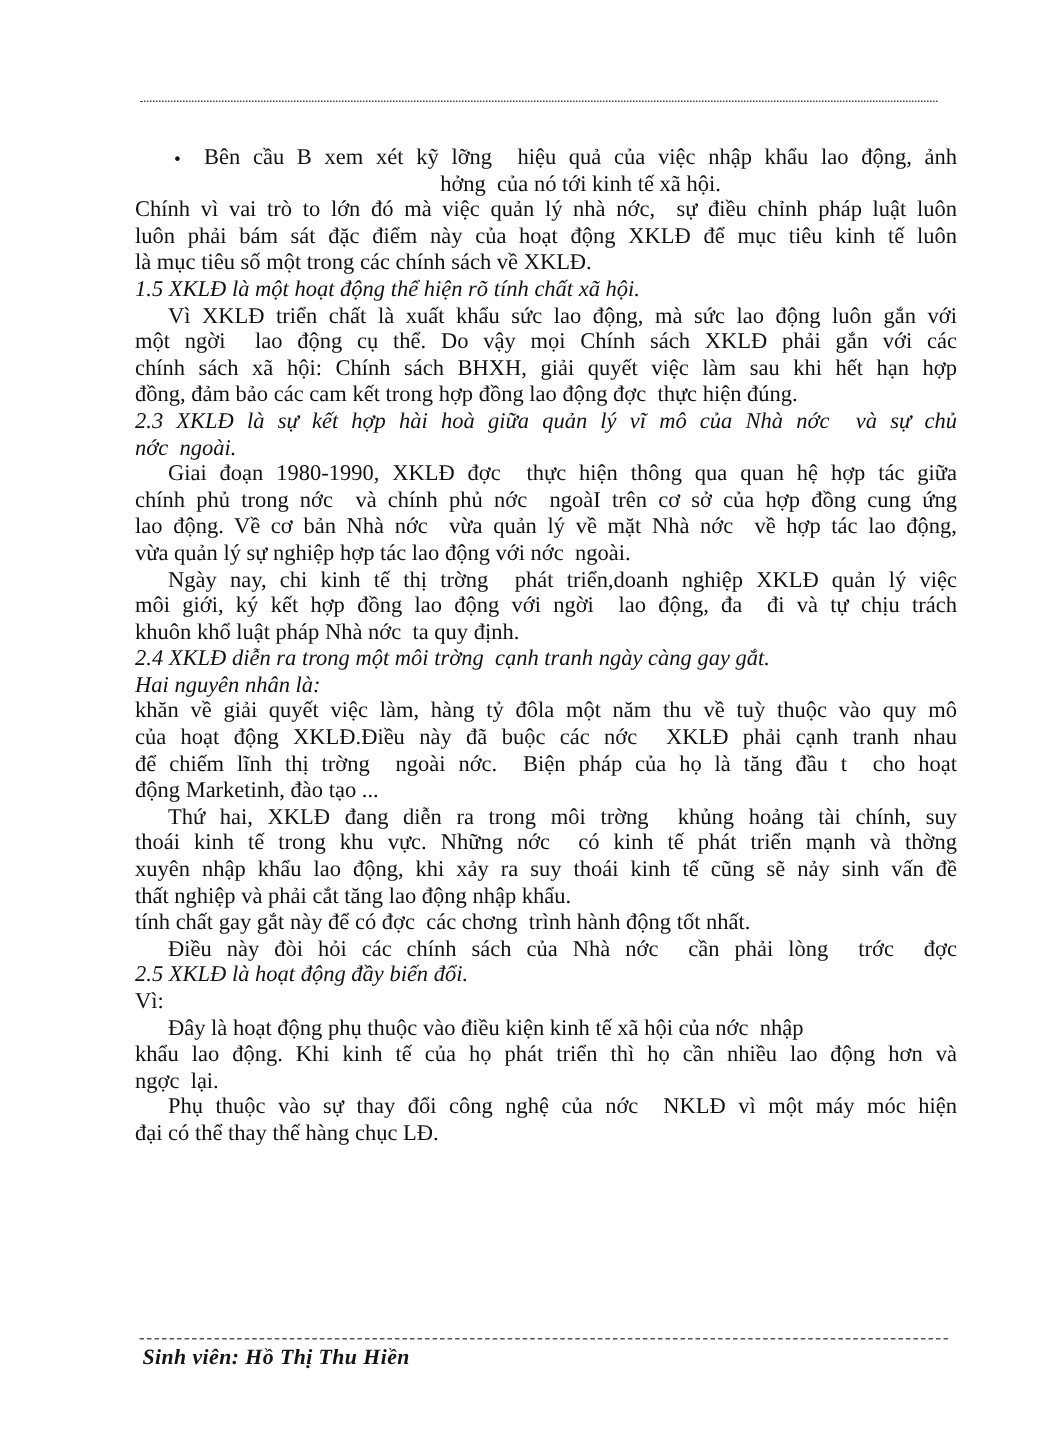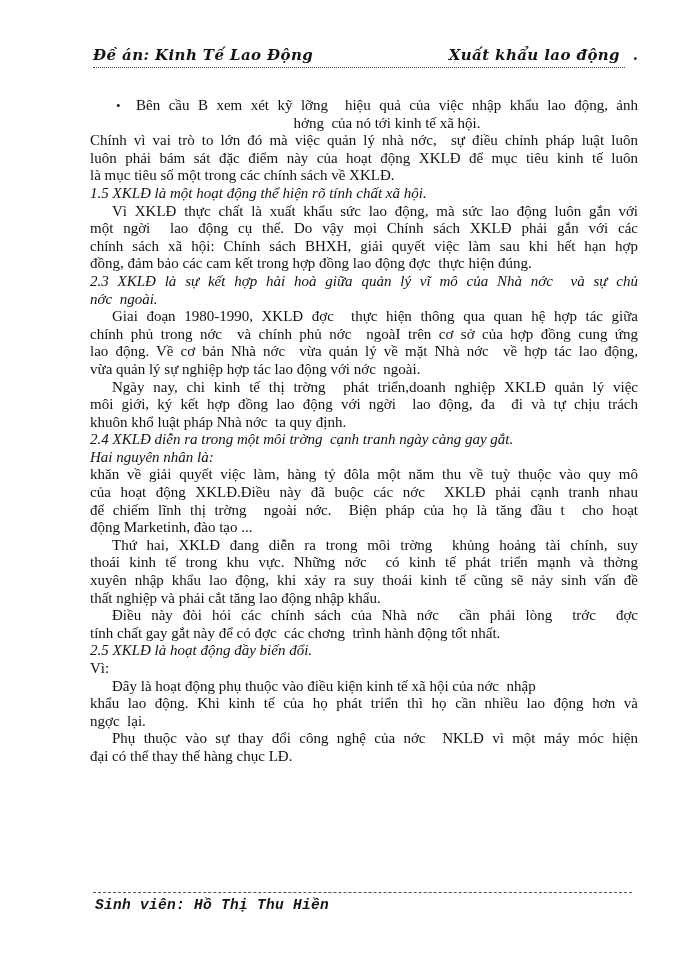--- a/index.html
+++ b/index.html
@@ -14,54 +14,49 @@
     font-style:italic;font-weight:bold;font-size:15px;color:#141414;}
   .hdr-left{position:absolute;left:0;top:0;letter-spacing:.4px;}
   .hdr-right{position:absolute;right:18px;top:0;letter-spacing:.4px;}
   .hdr-dot{position:absolute;right:0;top:0;font-weight:bold;}
   .hdr-rule{position:absolute;left:93px;top:67px;width:532px;height:0;
     border-bottom:1px dotted #444;}
   
   .ftr-rule{position:absolute;left:93px;top:892px;width:539px;height:0;
     border-bottom:1px dashed #555;}
   .ftr{position:absolute;left:95px;top:897px;
-    font-family:Liberation Mono, monospace;
+    font-family:Liberation Serif, serif;
     font-style:italic;font-weight:bold;font-size:14.5px;color:#141414;letter-spacing:.3px;}
   
   .doc{position:absolute;left:90px;top:97px;width:548px;font-size:15px;}
   .line{height:17.6px;line-height:17.6px;text-align:left;}
   .line.j{text-align:justify;text-align-last:justify;}
   .line.ind{padding-left:22px;}
   .line.it{font-style:italic;}
   .line.hang{padding-left:46px;position:relative;text-align:center;}
   .bullet{position:absolute;left:26px;top:0;font-size:13px;}
 </style>
 </head>
 <body>
 
 <div class="page">
 
-  <div class="hdr">
-    <span class="hdr-left">Đề án: Kinh Tế Lao Động</span>
-    <span class="hdr-right">Xuất khẩu lao động</span>
-    <span class="hdr-dot">.</span>
-  </div>
   <div class="hdr-rule"></div>
 
   <div class="doc">
     <div class="line j hang">
       <span class="bullet">•</span>
       <span>Bên cầu B xem xét kỹ lỡng&nbsp; hiệu quả của việc nhập khẩu lao động, ảnh</span>
     </div>
     <div class="line hang">hởng&nbsp; của nó tới kinh tế xã hội.</div>
     <div class="line j">Chính vì vai trò to lớn đó mà việc quản lý nhà nớc,&nbsp; sự điều chỉnh pháp luật luôn</div>
     <div class="line j">luôn phải bám sát đặc điểm này của hoạt động XKLĐ để mục tiêu kinh tế luôn</div>
     <div class="line">là mục tiêu số một trong các chính sách về XKLĐ.</div>
     <div class="line it">1.5 XKLĐ là một hoạt động thể hiện rõ tính chất xã hội.</div>
-    <div class="line j ind">Vì XKLĐ thực chất là xuất khẩu sức lao động, mà sức lao động luôn gắn với</div>
+    <div class="line j ind">Vì XKLĐ triển chất là xuất khẩu sức lao động, mà sức lao động luôn gắn với</div>
     <div class="line j">một ngời&nbsp; lao động cụ thể. Do vậy mọi Chính sách XKLĐ phải gắn với các</div>
     <div class="line j">chính sách xã hội: Chính sách BHXH, giải quyết việc làm sau khi hết hạn hợp</div>
     <div class="line">đồng, đảm bảo các cam kết trong hợp đồng lao động đợc&nbsp; thực hiện đúng.</div>
     <div class="line it j">2.3 XKLĐ là sự kết hợp hài hoà giữa quản lý vĩ mô của Nhà nớc&nbsp; và sự chủ</div>
     <div class="line it">nớc&nbsp; ngoài.</div>
     <div class="line j ind">Giai đoạn 1980-1990, XKLĐ đợc&nbsp; thực hiện thông qua quan hệ hợp tác giữa</div>
     <div class="line j">chính phủ trong nớc&nbsp; và chính phủ nớc&nbsp; ngoàI trên cơ sở của hợp đồng cung ứng</div>
     <div class="line j">lao động. Về cơ bản Nhà nớc&nbsp; vừa quản lý về mặt Nhà nớc&nbsp; về hợp tác lao động,</div>
     <div class="line">vừa quản lý sự nghiệp hợp tác lao động với nớc&nbsp; ngoài.</div>
     <div class="line j ind">Ngày nay, chi kinh tế thị trờng&nbsp; phát triển,doanh nghiệp XKLĐ quản lý việc</div>
@@ -70,22 +65,22 @@
     <div class="line it">2.4 XKLĐ diễn ra trong một môi trờng&nbsp; cạnh tranh ngày càng gay gắt.</div>
     <div class="line it">Hai nguyên nhân là:</div>
     <div class="line j">khăn về giải quyết việc làm, hàng tỷ đôla một năm thu về tuỳ thuộc vào quy mô</div>
     <div class="line j">của hoạt động XKLĐ.Điều này đã buộc các nớc&nbsp; XKLĐ phải cạnh tranh nhau</div>
     <div class="line j">để chiếm lĩnh thị trờng&nbsp; ngoài nớc.&nbsp; Biện pháp của họ là tăng đầu t&nbsp; cho hoạt</div>
     <div class="line">động Marketinh, đào tạo ...</div>
     <div class="line j ind">Thứ hai, XKLĐ đang diễn ra trong môi trờng&nbsp; khủng hoảng tài chính, suy</div>
     <div class="line j">thoái kinh tế trong khu vực. Những nớc&nbsp; có kinh tế phát triển mạnh và thờng</div>
     <div class="line j">xuyên nhập khẩu lao động, khi xảy ra suy thoái kinh tế cũng sẽ nảy sinh vấn đề</div>
     <div class="line">thất nghiệp và phải cắt tăng lao động nhập khẩu.</div>
+    <div class="line">tính chất gay gắt này để có đợc&nbsp; các chơng&nbsp; trình hành động tốt nhất.</div>
     <div class="line j ind">Điều này đòi hỏi các chính sách của Nhà nớc&nbsp; cần phải lòng&nbsp; trớc&nbsp; đợc</div>
-    <div class="line">tính chất gay gắt này để có đợc&nbsp; các chơng&nbsp; trình hành động tốt nhất.</div>
     <div class="line it">2.5 XKLĐ là hoạt động đầy biến đổi.</div>
     <div class="line">Vì:</div>
     <div class="line ind">Đây là hoạt động phụ thuộc vào điều kiện kinh tế xã hội của nớc&nbsp; nhập</div>
     <div class="line j">khẩu lao động. Khi kinh tế của họ phát triển thì họ cần nhiều lao động hơn và</div>
     <div class="line">ngợc&nbsp; lại.</div>
     <div class="line j ind">Phụ thuộc vào sự thay đổi công nghệ của nớc&nbsp; NKLĐ vì một máy móc hiện</div>
     <div class="line">đại có thể thay thế hàng chục LĐ.</div>
   </div>
 
   <div class="ftr-rule"></div>

